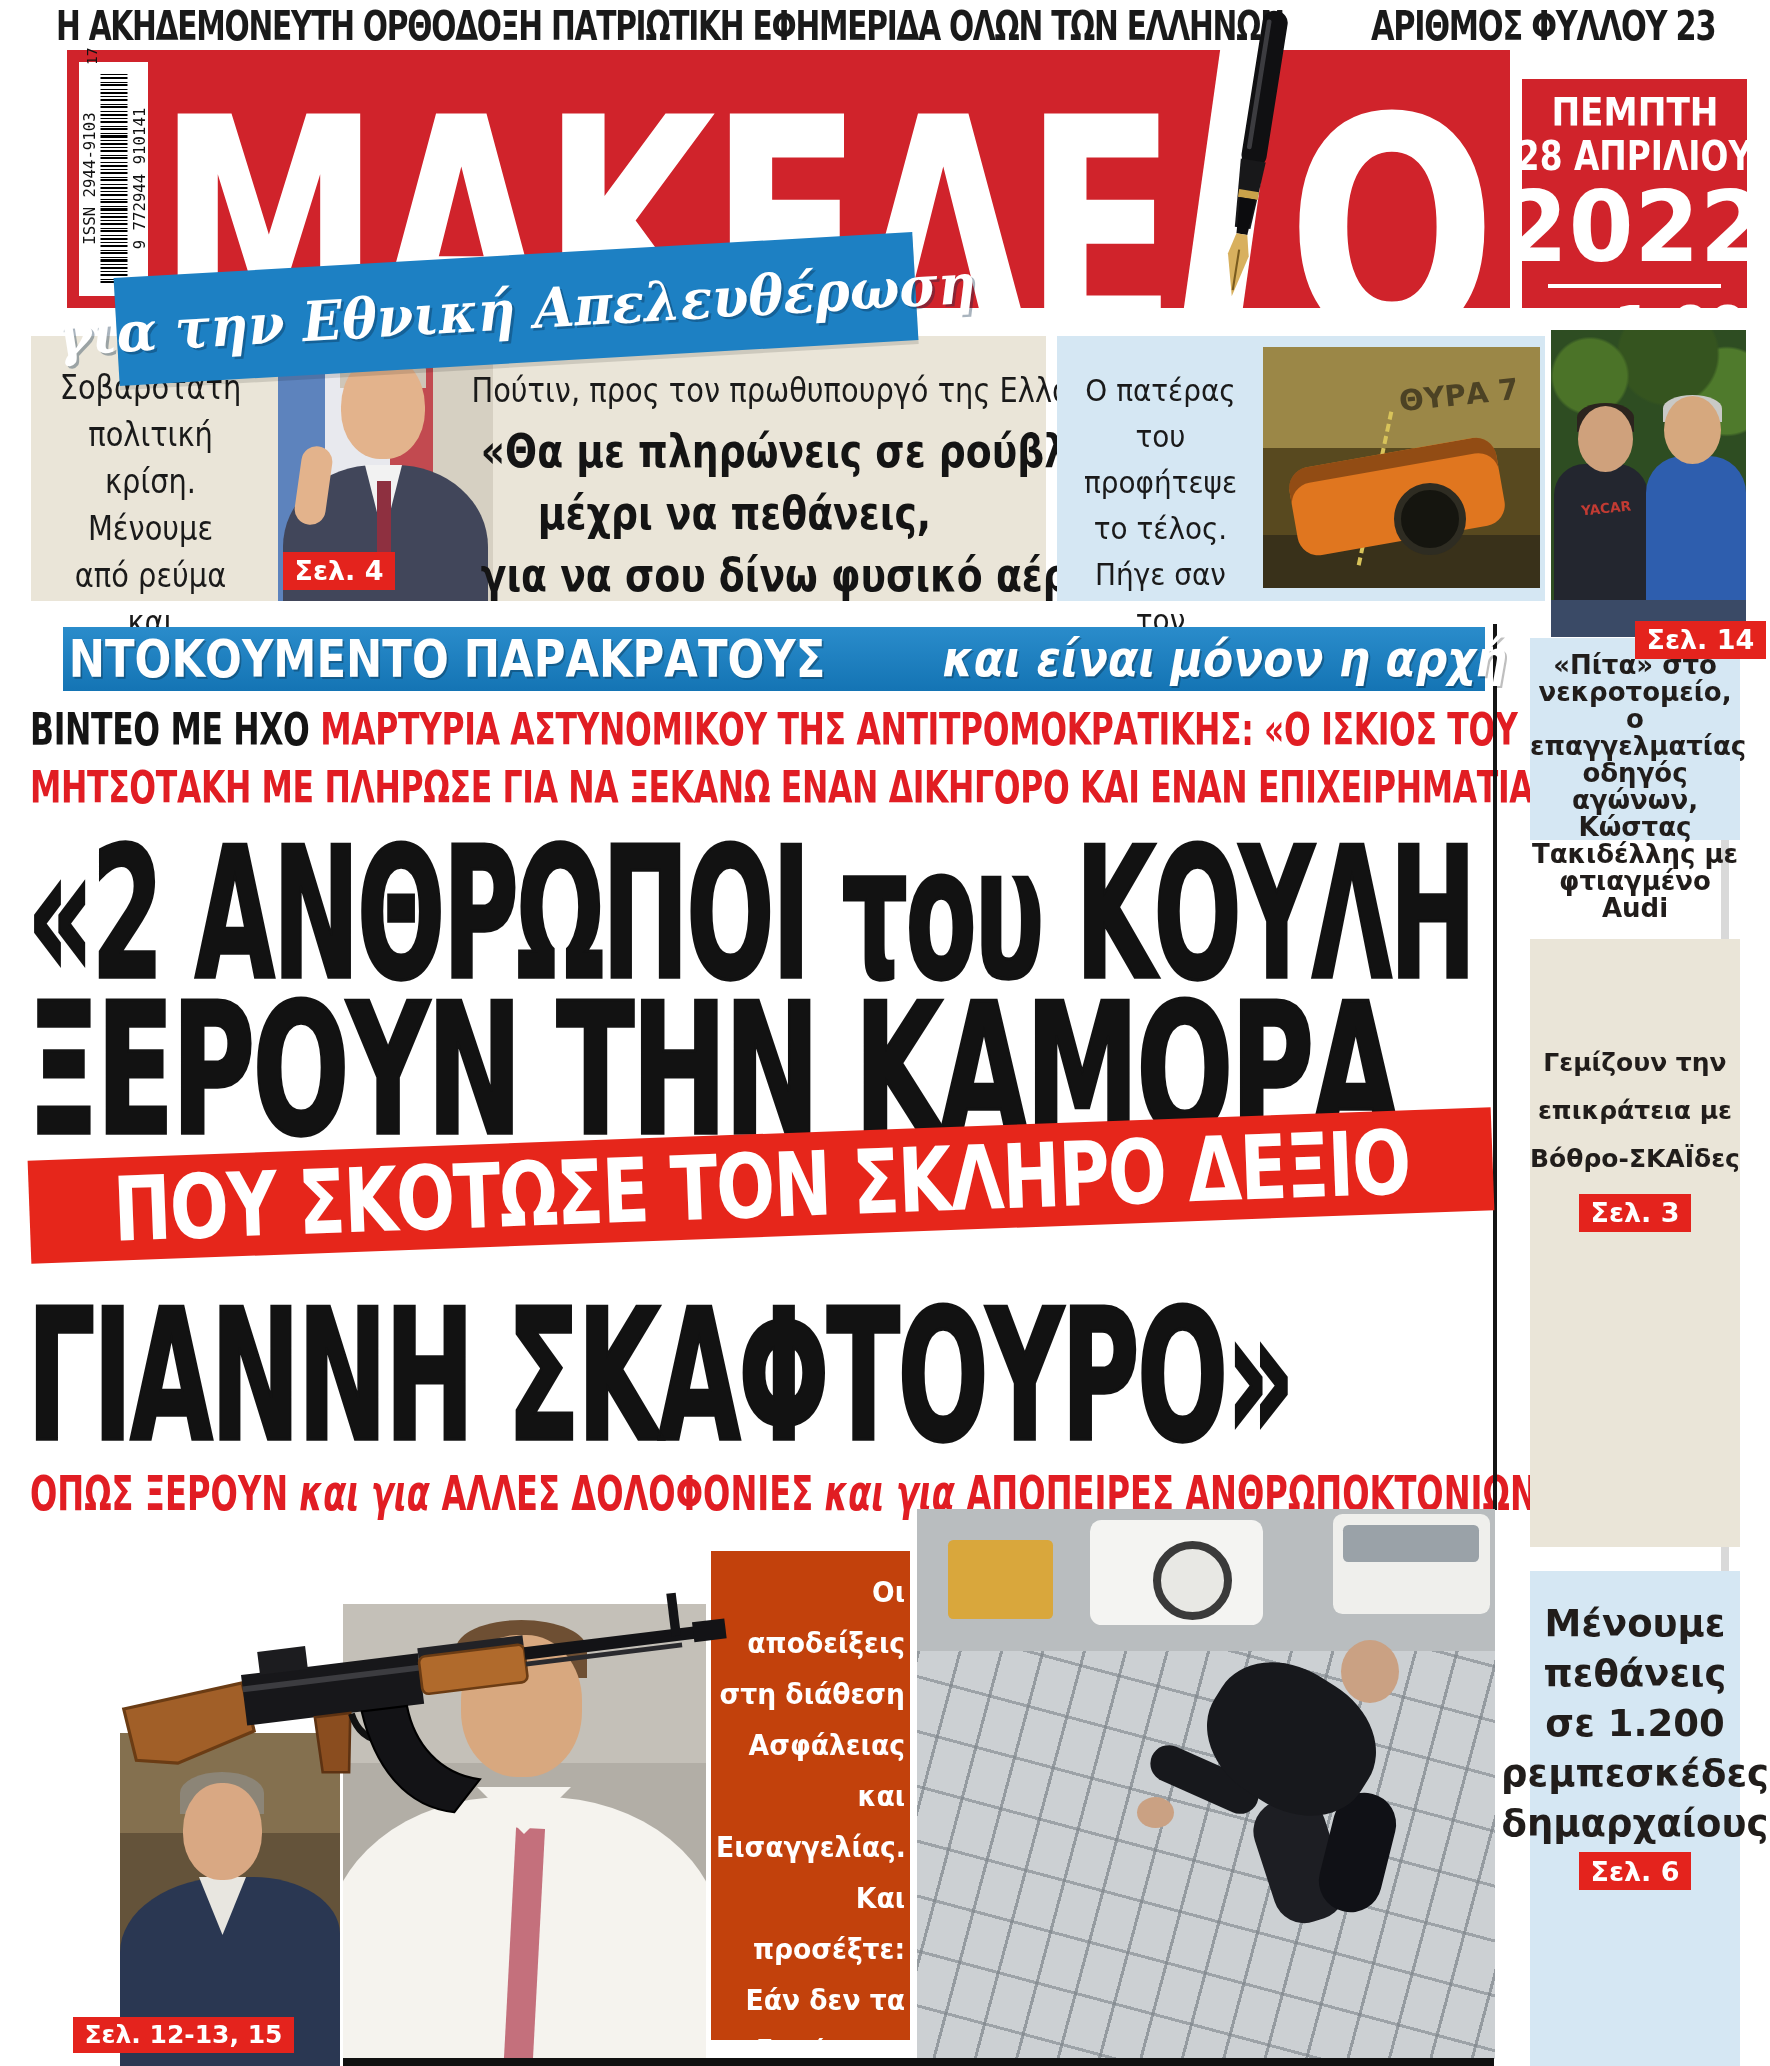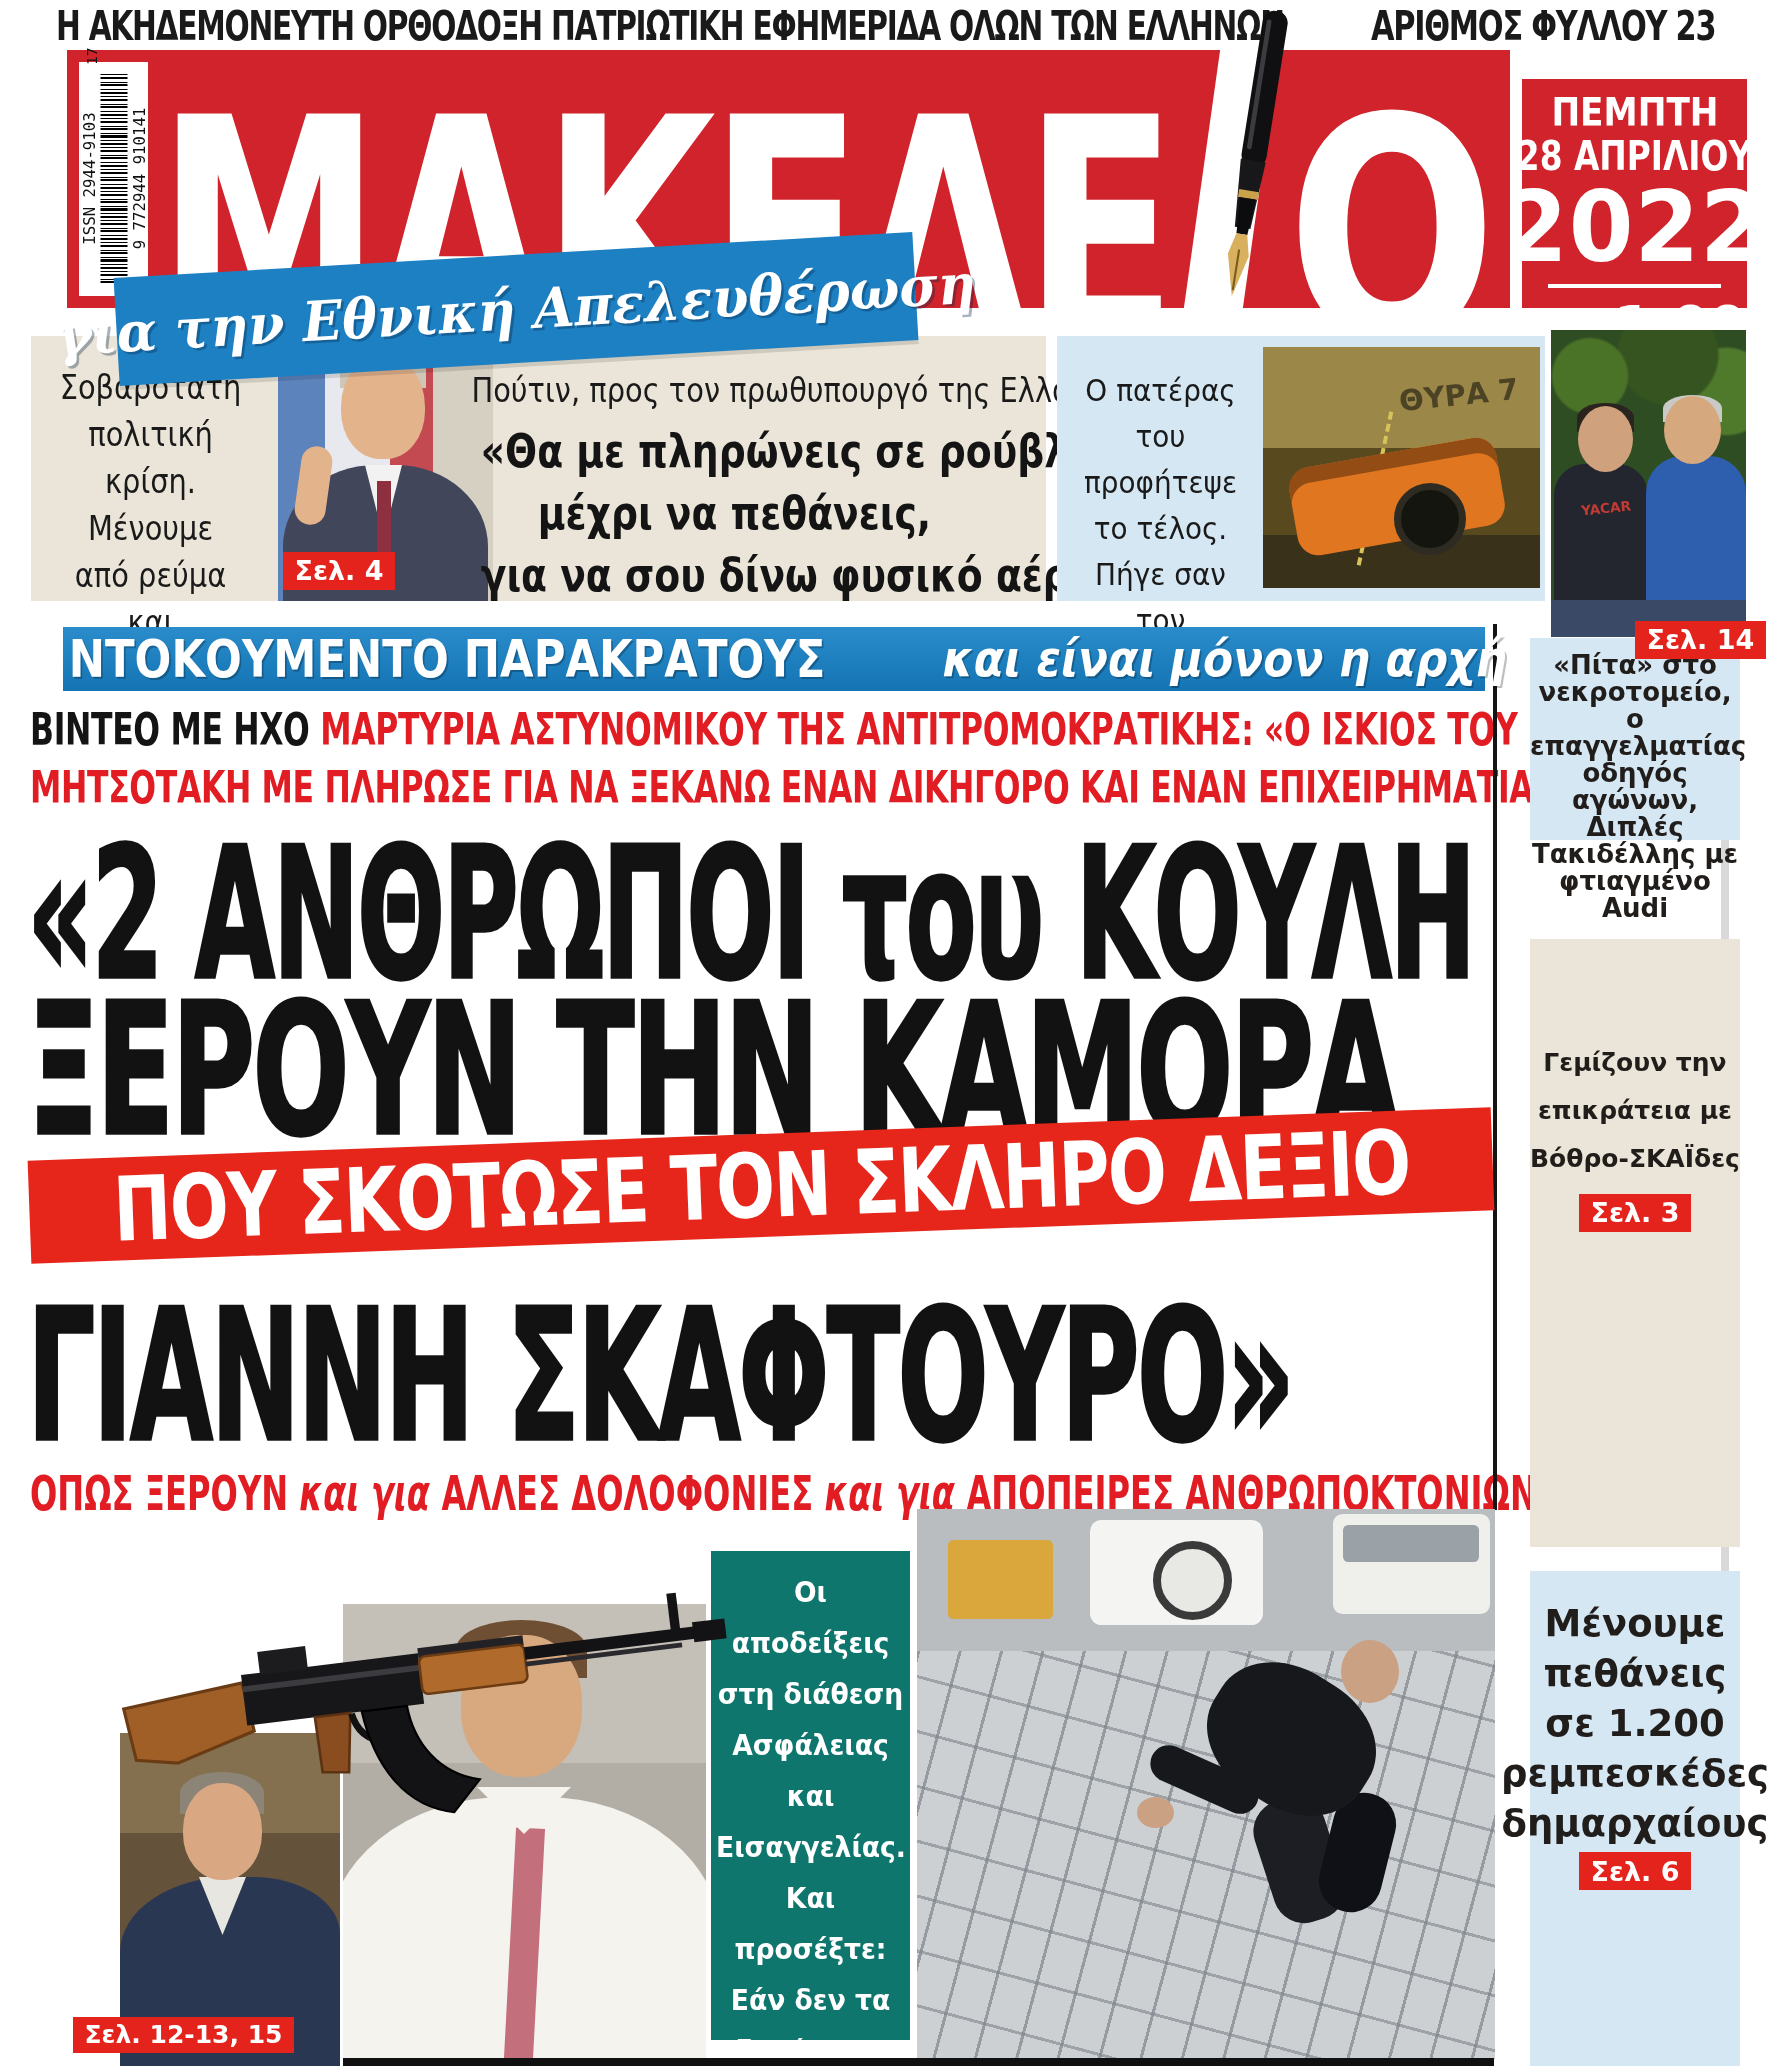--- a/index.html
+++ b/index.html
@@ -167,22 +167,22 @@
   .rn-torso{position:absolute;left:63px;top:31px;width:173px;height:136px;border-radius:45%;
             background:#17181c;transform:rotate(32deg);}
   .rn-head{position:absolute;left:199px;top:0;width:58px;height:63px;border-radius:50%;background:#caa183;}
   .rn-arm{position:absolute;left:5.2px;top:121px;width:115px;height:37px;border-radius:21px;
           background:#17181c;transform:rotate(24deg);}
   .rn-hand{position:absolute;left:-5.2px;top:157px;width:37px;height:31px;border-radius:50%;background:#caa183;}
   .rn-leg{position:absolute;left:121px;top:157px;width:73px;height:126px;border-radius:31px;
           background:#1d1e23;transform:rotate(-18deg);}
   .rn-leg2{position:absolute;left:184px;top:152px;width:63px;height:121px;border-radius:31px;
            background:#101116;transform:rotate(14deg);}
-  .evidence-box{left:711px;top:1551px;width:199px;height:489px;background:#0f766e;z-index:4;
-      color:#fff;text-align:center;font-weight:bold;font-size:28px;line-height:51px;
+  .evidence-box{left:711px;top:1551px;width:199px;height:489px;background:#c2410c;z-index:4;
+      color:#fff;text-align:right;font-weight:bold;font-size:28px;line-height:51px;
       padding-top:15.7px;box-sizing:border-box;}
   .evidence-box .inner{transform:scaleX(.95);transform-origin:center top;}
   .ak47{left:84px;top:1499px;width:687px;height:367px;z-index:5;}
   .bottom-bar{left:343px;top:2058px;width:1151px;height:8.4px;background:#101010;z-index:6;}
 
   
   .divider{left:1493px;top:624px;width:3.7px;height:886px;background:#141414;}
   .gray-strip{left:1721px;top:638px;width:8.4px;height:1428px;background:#d9d9d9;}
   .side-panel{width:210px;box-sizing:border-box;text-align:center;color:#211d1b;margin-left:29px;}
   .side-a{left:1501px;top:638px;height:202px;background:#d5e7f3;font-size:26px;font-weight:bold;
@@ -366,21 +366,21 @@
     </svg>
   </div>
 
   <div class="abs badge badge-bottom">Σελ. 12-13, 15</div>
   <div class="abs bottom-bar"></div>
 
   <div class="abs divider"></div>
   <div class="abs gray-strip"></div>
 
   <div class="abs side-panel side-a">
-    <div><span>«Πίτα» στο</span><br><span>νεκροτομείο,</span><br><span>ο επαγγελματίας</span><br><span>οδηγός αγώνων,</span><br><span>Διπλές</span><br><span>Τακιδέλλης με</span><br><span>φτιαγμένο Audi</span></div>
+    <div><span>«Πίτα» στο</span><br><span>νεκροτομείο,</span><br><span>ο επαγγελματίας</span><br><span>οδηγός αγώνων,</span><br><span>Κώστας</span><br><span>Τακιδέλλης με</span><br><span>φτιαγμένο Audi</span></div>
   </div>
 
   <div class="abs side-panel side-b">
     <div class="bold"><span>Γεμίζουν την</span><br><span>επικράτεια με</span><br><span>Βόθρο-ΣΚΑΪδες</span></div>
     <div class="badge">Σελ. 3</div>
   </div>
 
   <div class="abs side-panel side-c">
     <div class="bold"><span>Μένουμε</span><br><span>πεθάνεις</span><br><span>σε 1.200</span><br><span>ρεμπεσκέδες</span><br><span>δημαρχαίους</span></div>
     <div class="badge">Σελ. 6</div>

